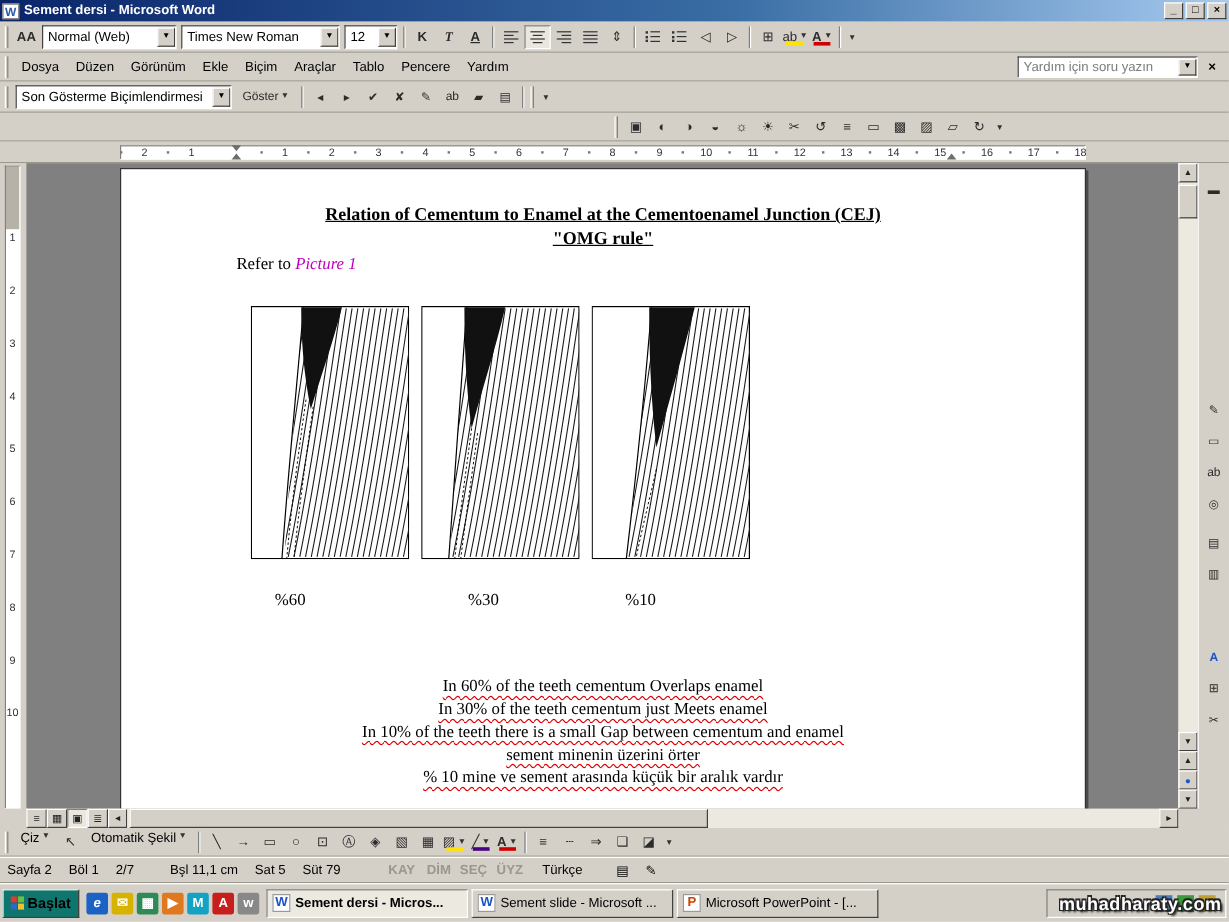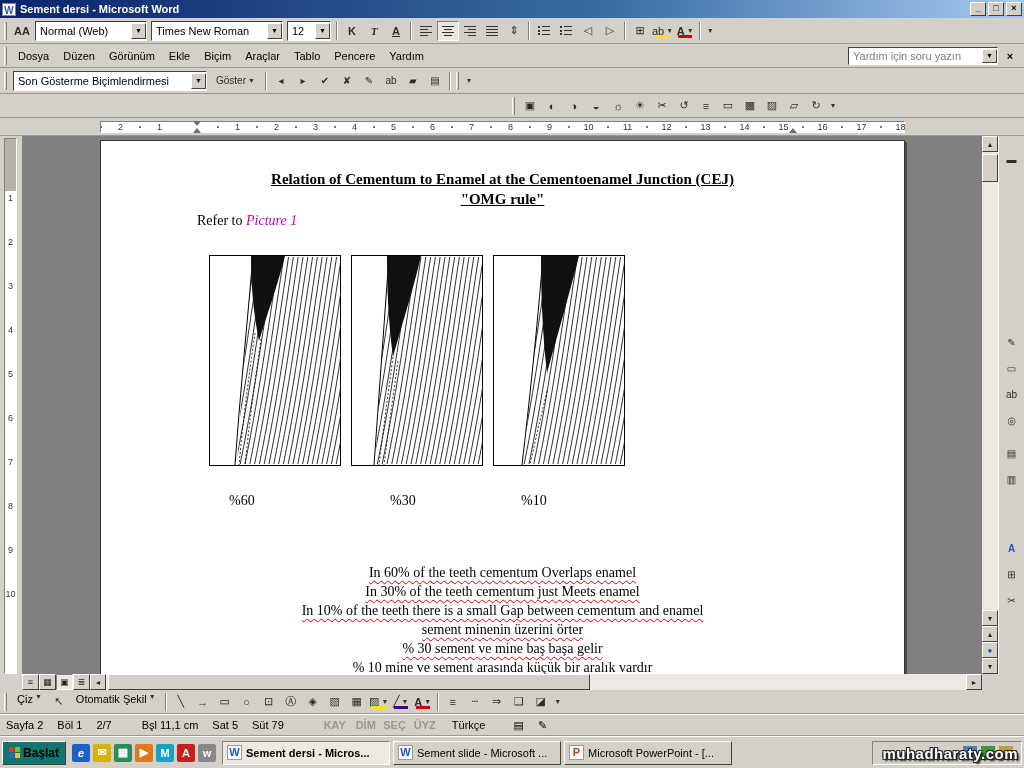--- a/index.html
+++ b/index.html
@@ -45,21 +45,21 @@
   .cbar{position:absolute;left:3px;right:3px;bottom:2px;height:3px;}
   .colorbtn{position:relative;}
 
   .menubar{top:44px;height:24px;}
   .menu-item{padding:3px 7px;font-size:11px;}
   .helpbox{margin-left:auto;width:150px;height:18px;background:#fff;border:1px solid;border-color:#404040 #fff #fff #404040;display:flex;align-items:center;padding-left:4px;color:#7c7c7c;font-size:11px;}
   .helpbox .carr{width:15px;height:14px;margin-left:auto;background:#d4d0c8;border:1px solid;border-color:#fff #404040 #404040 #fff;font-size:7px;display:flex;align-items:center;justify-content:center;color:#000;}
   .mclose{width:16px;text-align:center;font-weight:bold;margin:0 4px;}
 
   .review{top:68px;height:26px;}
-  .combo-review{width:194px;}
+  .combo-review{width:180px;}
   .gosterbtn{padding:0 6px;}
   .review .tbtn{font-size:10px;}
 
   .picrow{top:94px;height:24px;}
   .picrow .spacer{width:508px;flex:none;}
   .pic-icons{display:flex;align-items:center;}
   .pic-icons .tbtn{font-size:11px;}
 
   
   .hruler{top:118px;height:18px;border-bottom:1px solid #9b988f;}
@@ -517,21 +517,20 @@
         <span class="fig-label fl1">%60</span>
         <span class="fig-label fl2">%30</span>
         <span class="fig-label fl3">%10</span>
 
         <div class="body-lines">
 
         <span class="body-line i0">In 60% of the teeth cementum Overlaps enamel</span>
             <span class="body-line i1">In 30% of the teeth cementum just Meets enamel</span>
             <span class="body-line i2">In 10% of the teeth there is a small Gap between cementum and enamel</span>
             <span class="body-line i3">sement minenin üzerini örter</span>
-            <span class="body-line i4">% 30 sement ve mine baş başa gelir</span>
             <span class="body-line i5">% 10 mine ve sement arasında küçük bir aralık vardır</span>
           </div>
       </div>
     </div>
 
     <div class="vscroll">
       <span class="sb-btn">▲</span>
       <span class="sb-track">
           <span class="sb-thumb"></span>
         </span>

